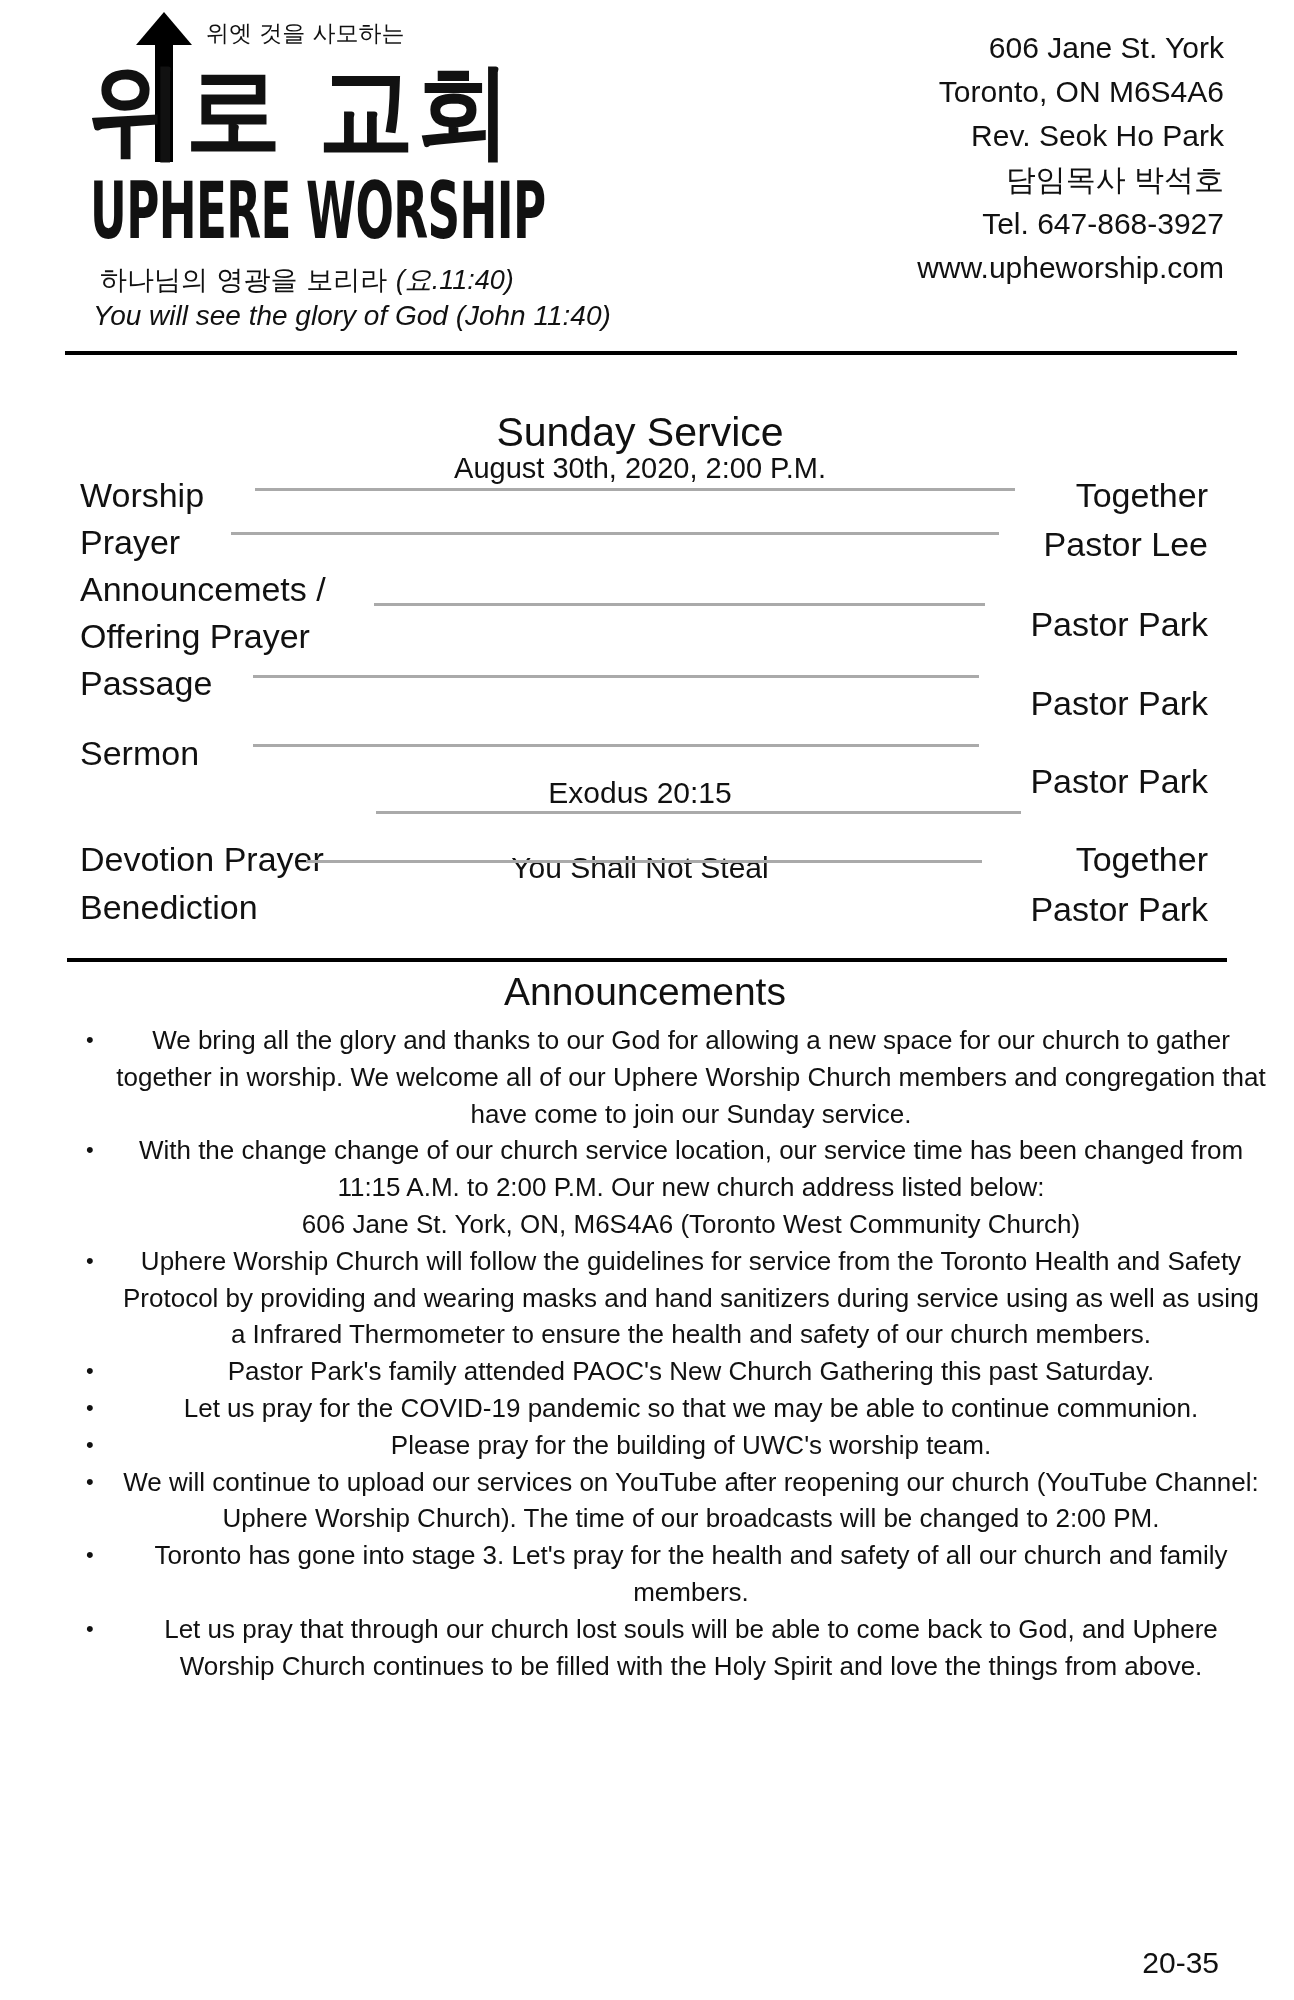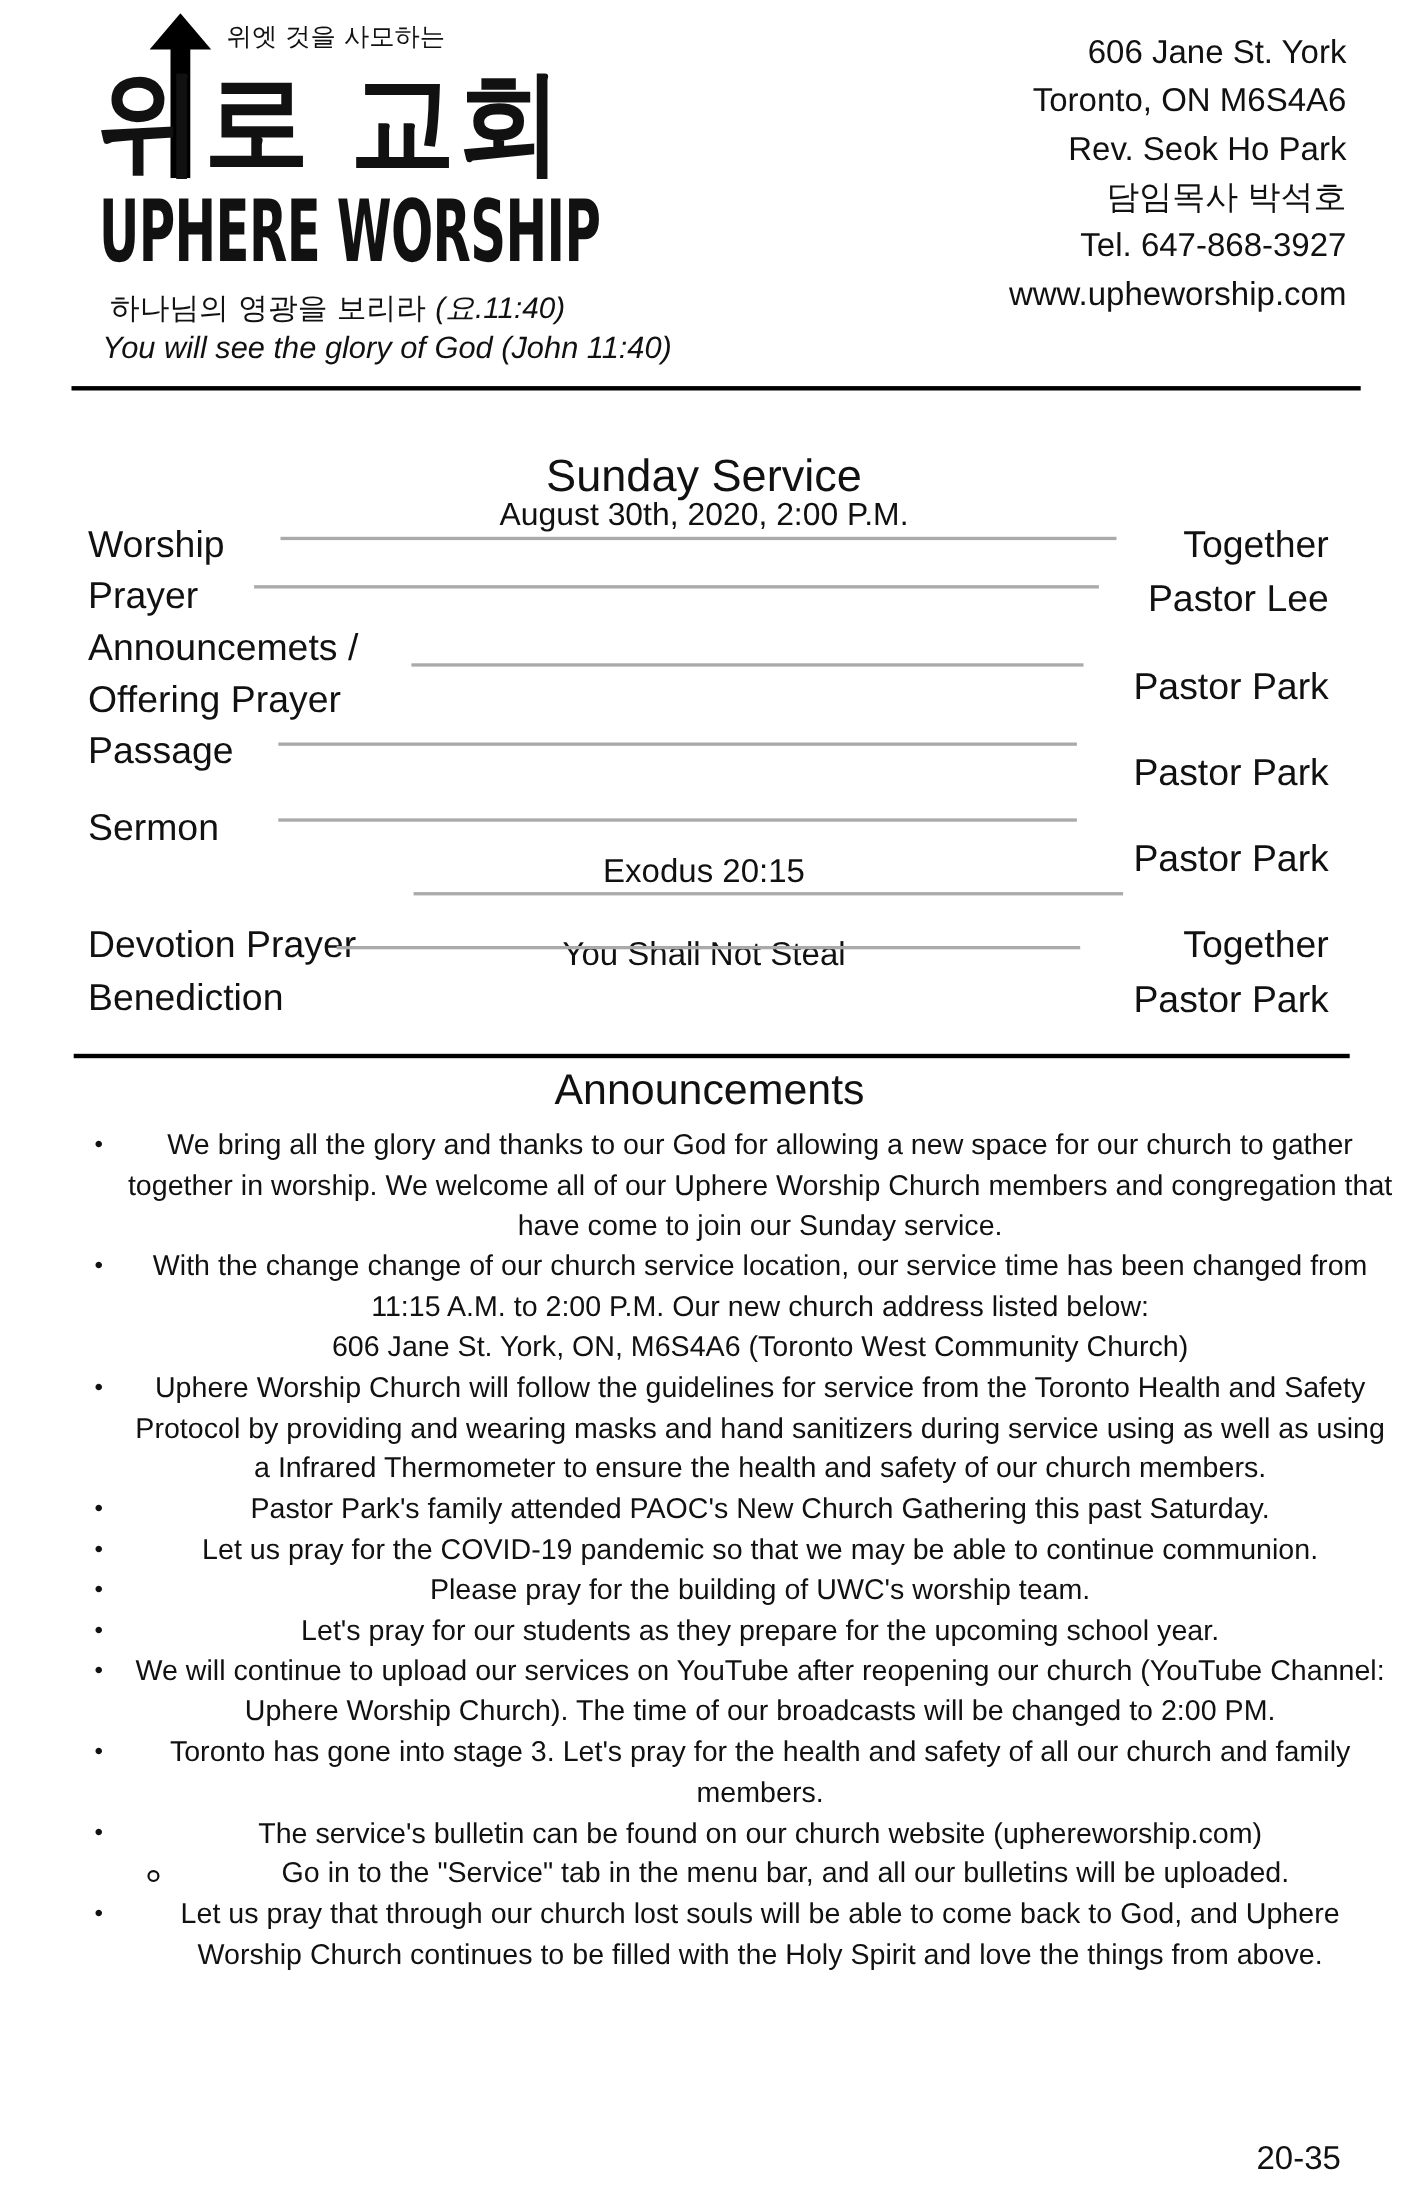--- a/index.html
+++ b/index.html
@@ -132,25 +132,18 @@
 <ul id="ann-list">
   <li>We bring all the glory and thanks to our God for allowing a new space for our church to gather together in worship. We welcome all of our Uphere Worship Church members and congregation that have come to join our Sunday service.</li>
   <li>
     <span>With the change change of our church service location, our service time has been changed from 11:15 A.M. to 2:00 P.M. Our new church address listed below:</span><br>
     <span>606 Jane St. York, ON, M6S4A6 (Toronto West Community Church)</span>
   </li>
   <li>Uphere Worship Church will follow the guidelines for service from the Toronto Health and Safety Protocol by providing and wearing masks and hand sanitizers during service using as well as using a Infrared Thermometer to ensure the health and safety of our church members.</li>
   <li>Pastor Park's family attended PAOC's New Church Gathering this past Saturday.</li>
   <li>Let us pray for the COVID-19 pandemic so that we may be able to continue communion.</li>
   <li>Please pray for the building of UWC's worship team.</li>
-  <li>Let's pray for our students as they prepare for the upcoming school year.</li>
   <li>We will continue to upload our services on YouTube after reopening our church (YouTube Channel: Uphere Worship Church). The time of our broadcasts will be changed to 2:00 PM.</li>
   <li>Toronto has gone into stage 3. Let's pray for the health and safety of all our church and family members.</li>
-  <li>
-    <span>The service's bulletin can be found on our church website (uphereworship.com)</span>
-    <ul class="sub-list">
-      <li>Go in to the "Service" tab in the menu bar, and all our bulletins will be uploaded.</li>
-    </ul>
-  </li>
   <li>Let us pray that through our church lost souls will be able to come back to God, and Uphere Worship Church continues to be filled with the Holy Spirit and love the things from above.</li>
 </ul>
 
 <div class="abs" id="page-number">20-35</div>
 
 </body></html>

